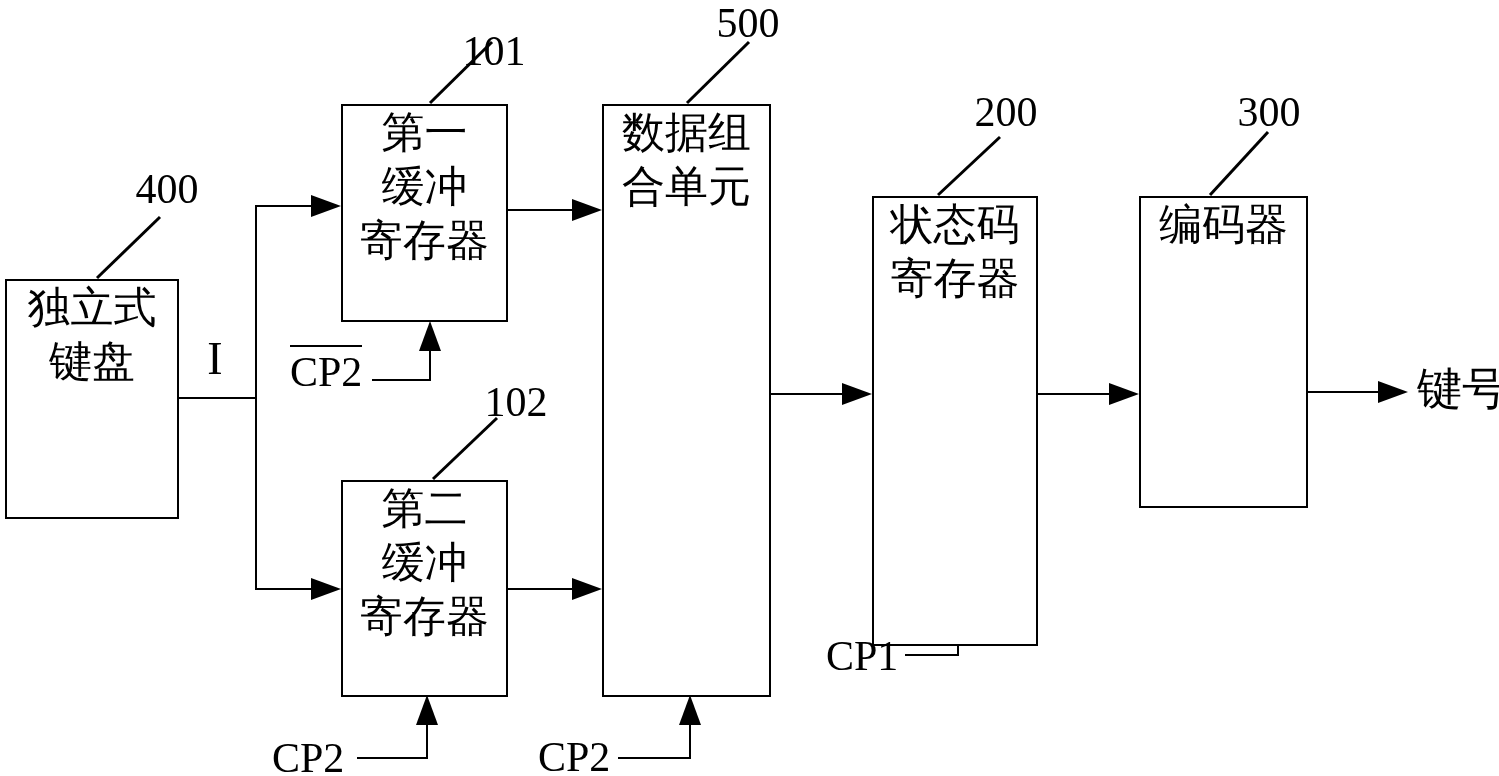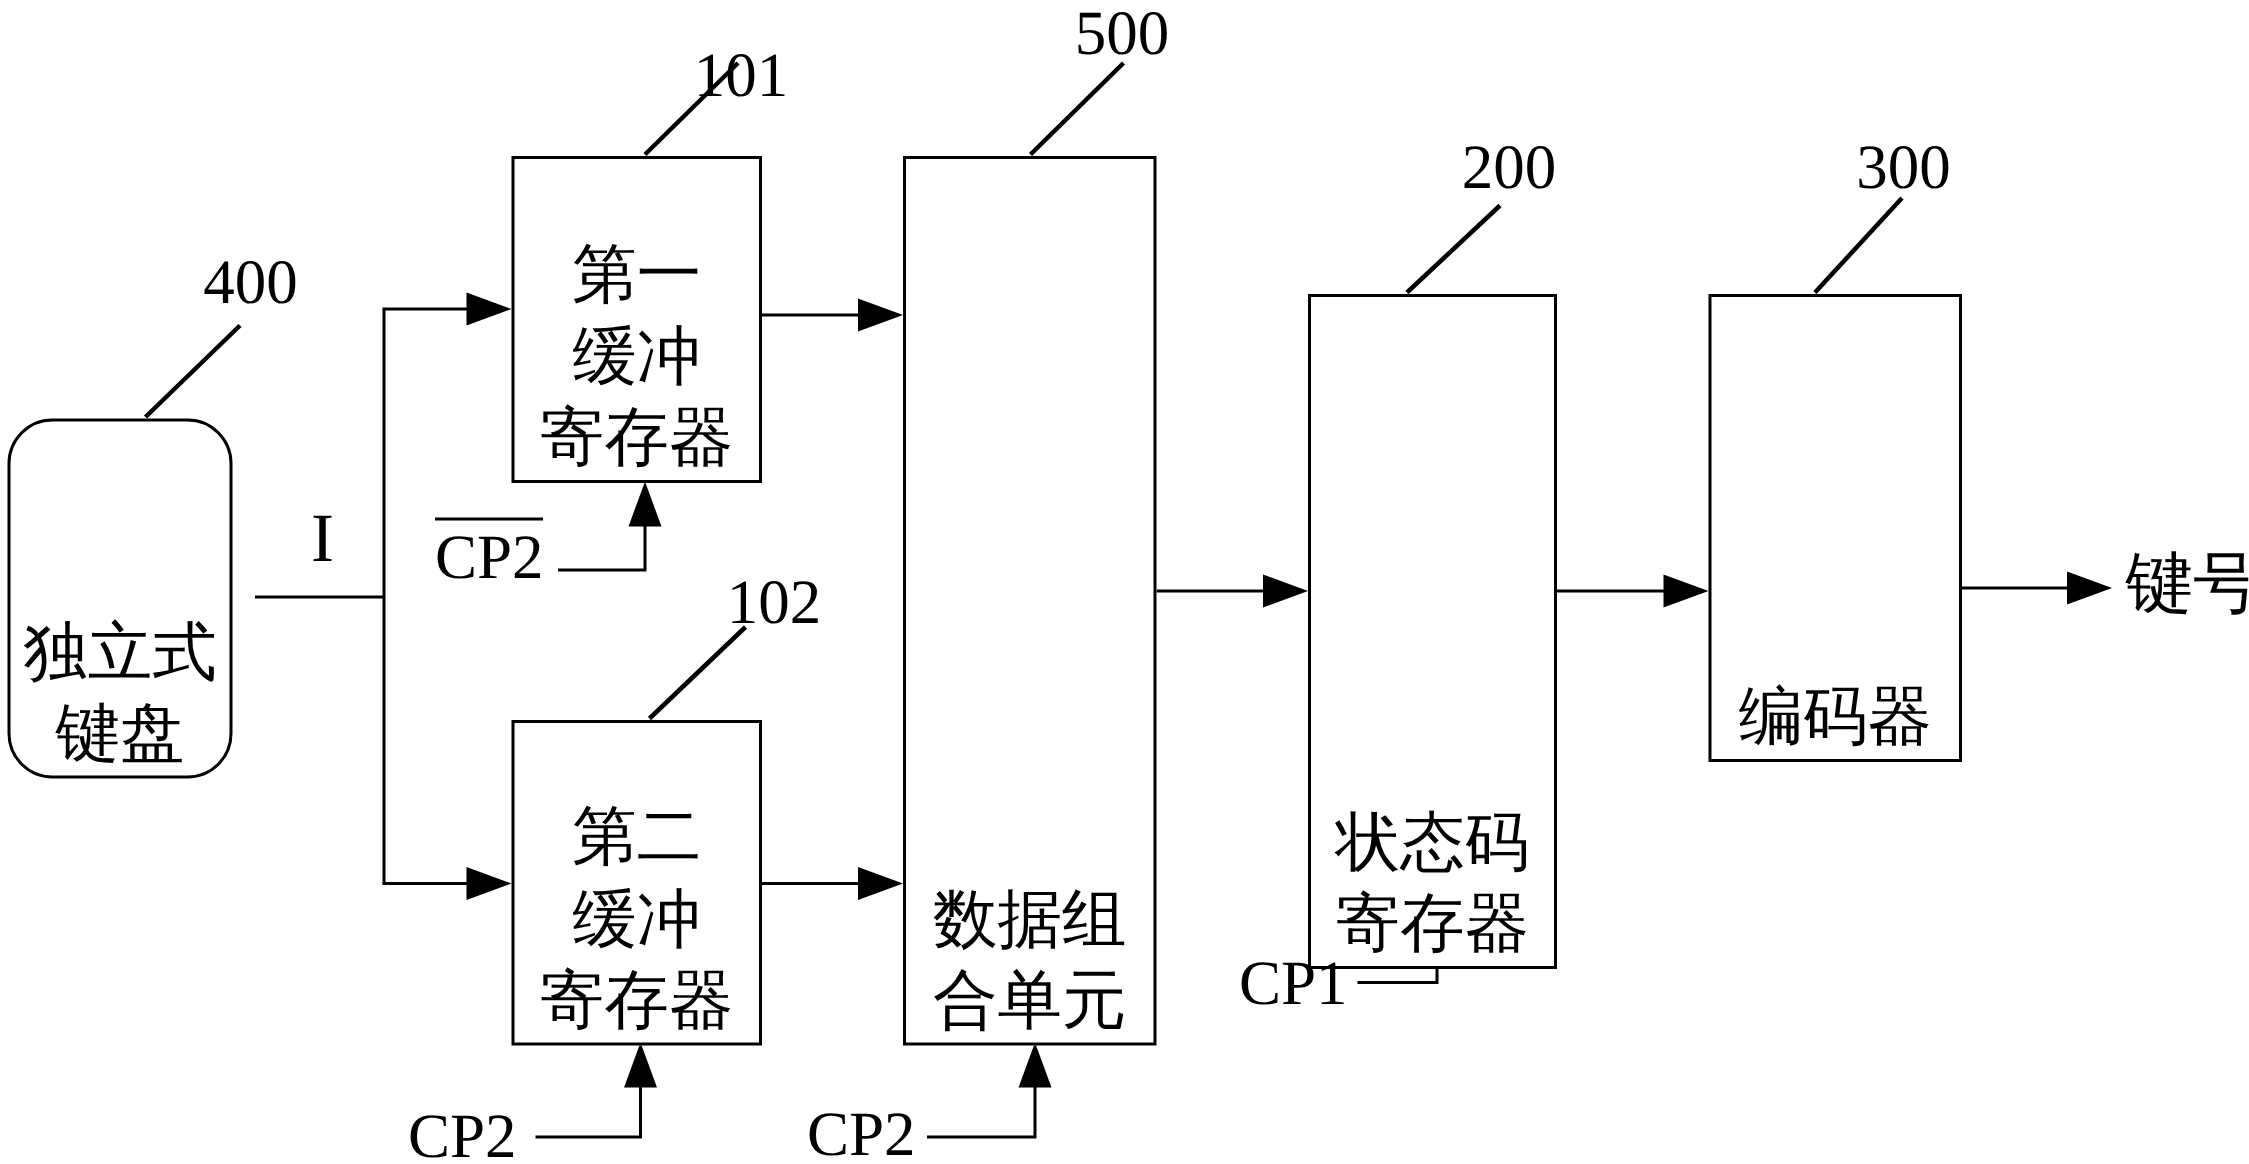--- a/index.html
+++ b/index.html
@@ -23,28 +23,28 @@
     width: 1499px;
     height: 776px;
   }
   .box {
     position: absolute;
     border: 2px solid #000000;
     background: #ffffff;
     display: flex;
     flex-direction: column;
     align-items: center;
-    justify-content: flex-end;
+    justify-content: flex-start;
     text-align: center;
     font-size: 43px;
     line-height: 1.26;
     box-sizing: border-box;
   }
   .box span { display: block; white-space: nowrap; }
-  .box-keyboard  { left: 5px;    top: 279px; width: 150px; height: 240px; border-radius: 30px; }
+  .box-keyboard  { left: 5px;    top: 279px; width: 174px; height: 240px; }
   .box-buffer1   { left: 341px;  top: 104px; width: 167px; height: 218px; }
   .box-buffer2   { left: 341px;  top: 480px; width: 167px; height: 217px; }
   .box-combiner  { left: 602px;  top: 104px; width: 169px; height: 593px; }
   .box-status    { left: 872px;  top: 196px; width: 166px; height: 450px; }
   .box-encoder   { left: 1139px; top: 196px; width: 169px; height: 312px; }
 
   .ref-label {
     position: absolute;
     font-size: 42px;
     line-height: 1;

